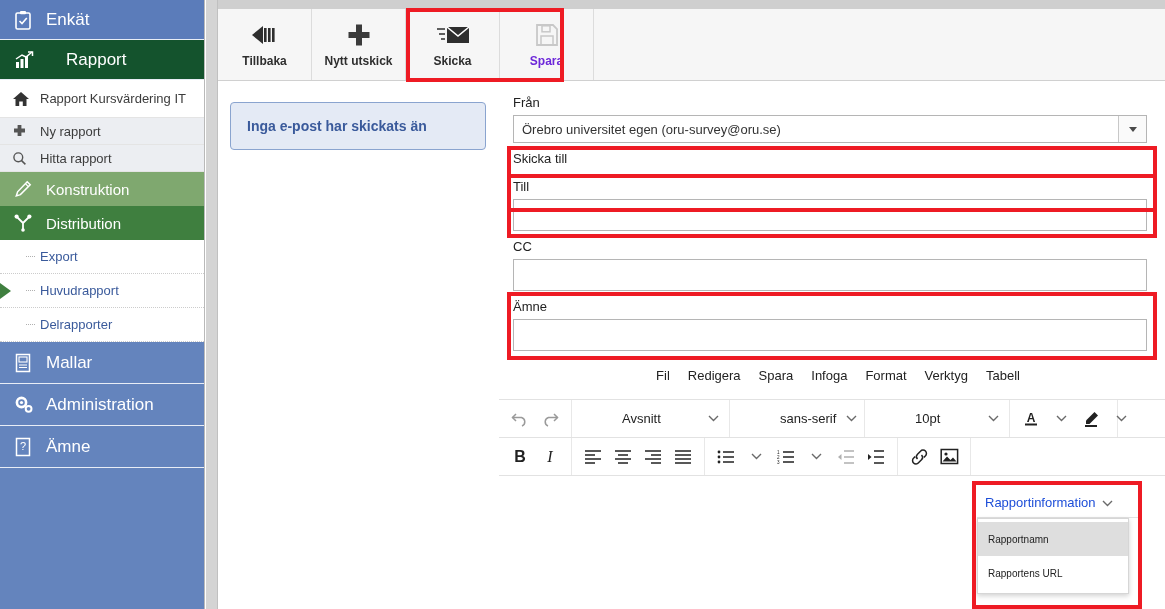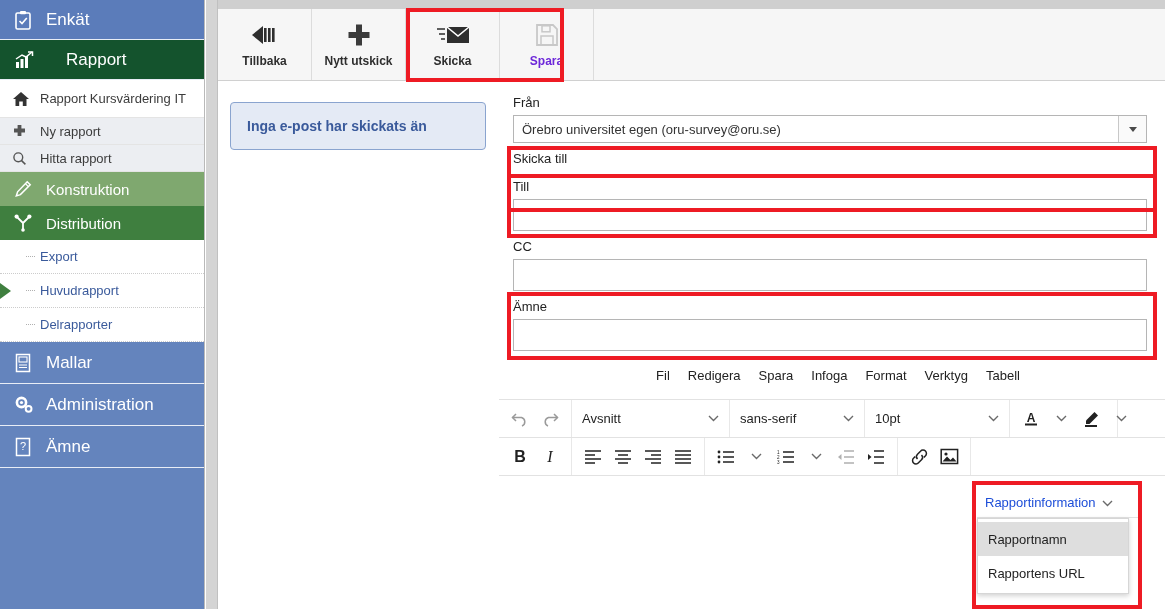--- a/index.html
+++ b/index.html
@@ -227,20 +227,21 @@
     display: flex; align-items: center; justify-content: center;
     cursor: pointer; color: #222;
     font-size: 15px;
   }
   .ebtn.dim { color: #b9b9b9; }
   .esel {
     display: flex; align-items: center;
     font-size: 13px; color: #222;
     height: 30px; cursor: pointer;
     padding: 0 4px;
+    margin-left: 40px;
   }
   .esel .lab { white-space: nowrap; }
   .esel .chev { margin-left: auto; padding-left: 10px; color: #6a6a6a; }
   .chev svg { display:block; }
 
   
   #insertwrap {
     position: absolute;
     left: 977px; top: 485px;
     width: 160px;
@@ -260,21 +261,21 @@
     width: 152px;
     background: #ffffff;
     border: 1px solid #d6d6d6;
     box-shadow: 0 2px 5px rgba(0,0,0,.18);
     padding: 3px 0;
   }
   #insertmenu .mitem {
     height: 34px;
     display: flex; align-items: center;
     padding-left: 10px;
-    font-size: 13px; color: #222;
+    font-size: 10px; color: #222;
     cursor: pointer;
   }
   #insertmenu .mitem.sel { background: #dedede; }
 </style>
 </head>
 <body>
 
 <div id="app">
 
   <div id="sidebar">

